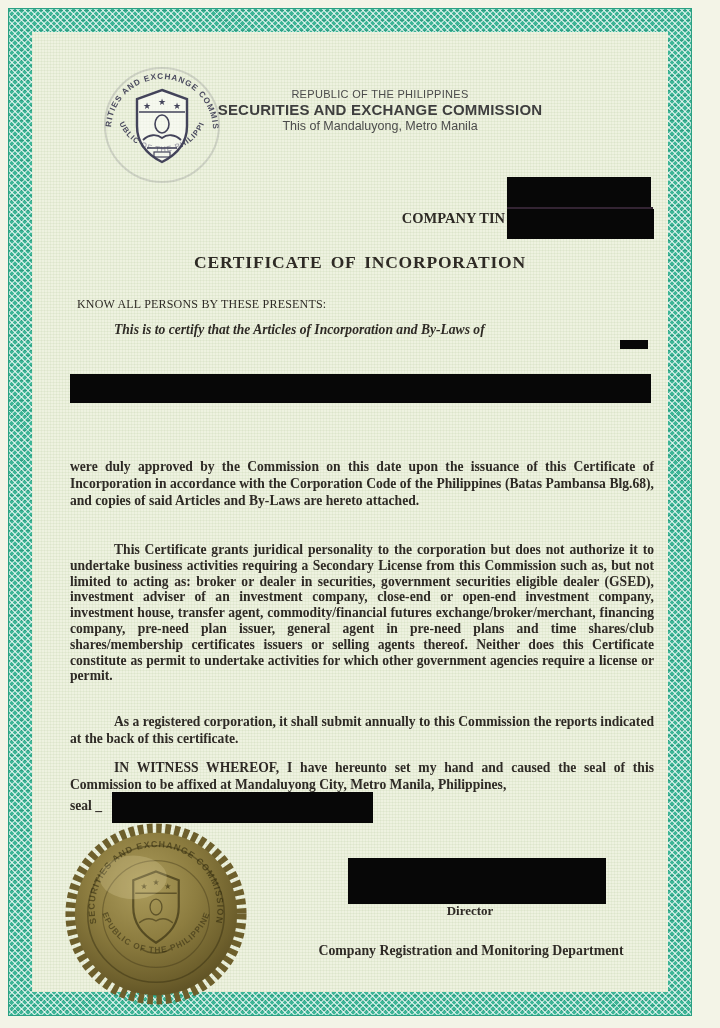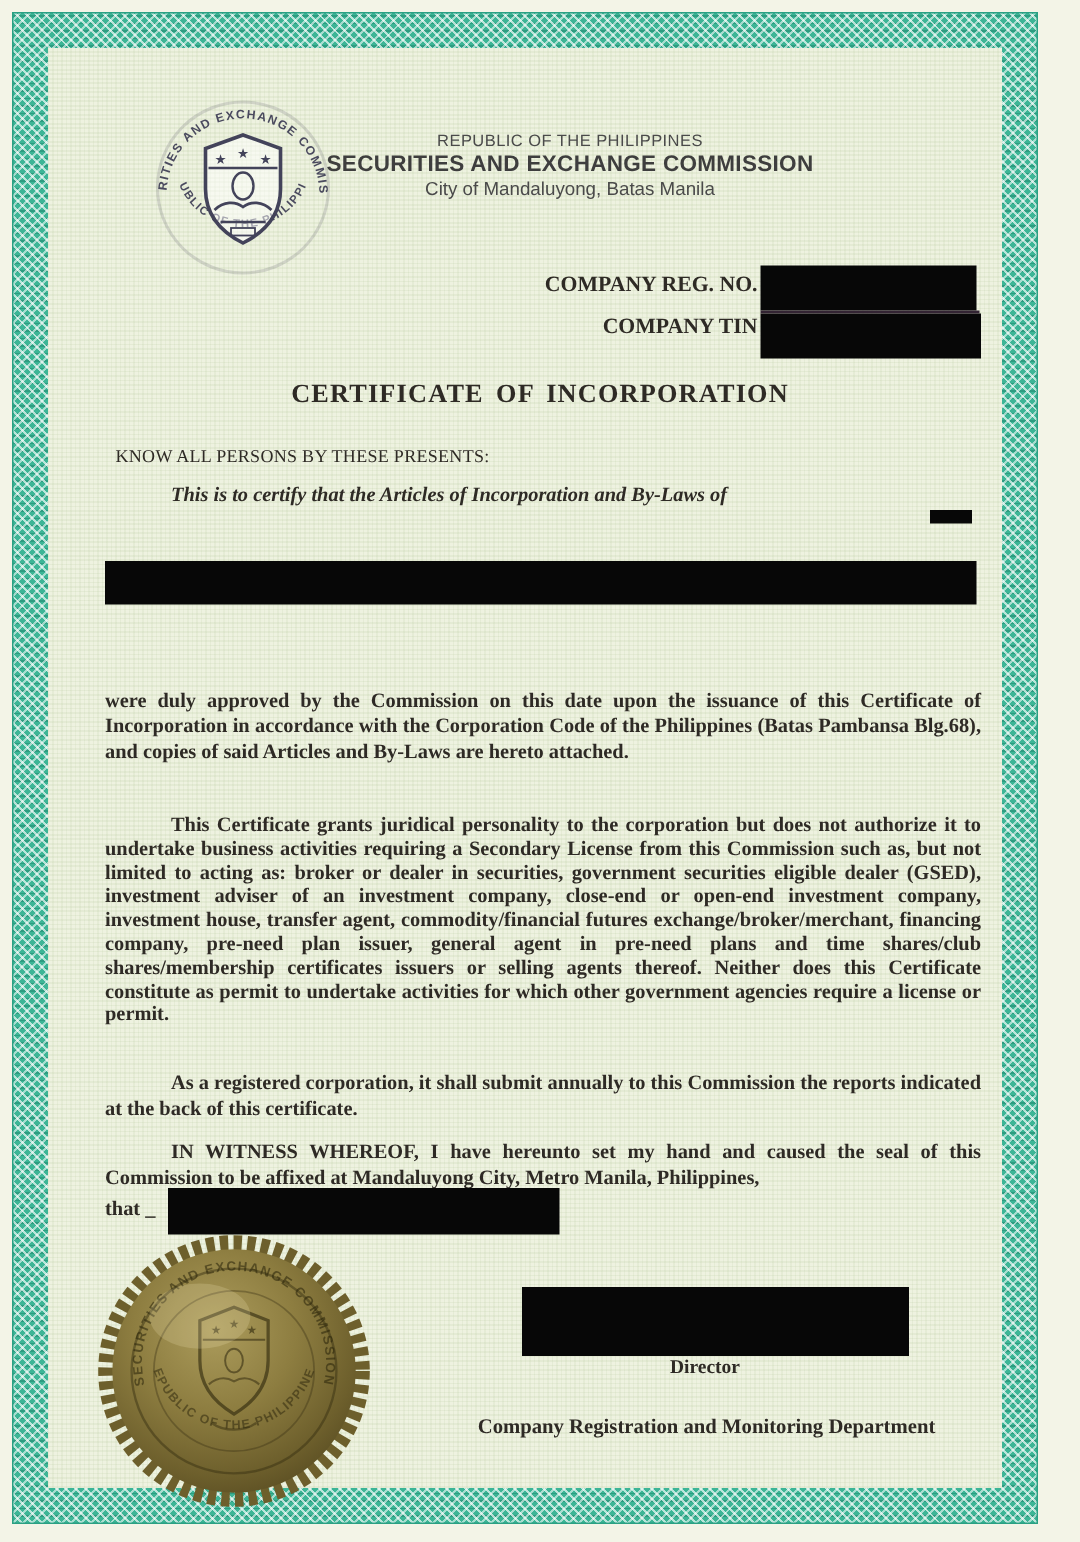--- a/index.html
+++ b/index.html
@@ -105,43 +105,42 @@
     <text x="80" y="45" font-size="9" fill="#43435a" text-anchor="middle">★</text>
     <ellipse cx="65" cy="60" rx="7" ry="9" fill="none" stroke="#43435a" stroke-width="1.6"></ellipse>
     <path d="M46 76 C52 70 60 70 65 74 C70 70 78 70 84 76" fill="none" stroke="#43435a" stroke-width="1.8"></path>
     <path d="M50 84 L80 84" stroke="#43435a" stroke-width="1.6"></path>
     <rect x="57" y="88" width="16" height="5" fill="none" stroke="#43435a" stroke-width="1.2"></rect>
   </svg>
 
   <div class="abs header-text">
     <div class="header-republic">REPUBLIC OF THE PHILIPPINES</div>
     <div class="header-commission">SECURITIES AND EXCHANGE COMMISSION</div>
-    <div class="header-addr">City of Mandaluyong, Batas Manila</div>
+    <div class="header-addr">This of Mandaluyong, Metro Manila</div>
   </div>
 
-  <div class="abs ink reg-label reg-label-1">COMPANY REG. NO.</div>
   <div class="abs ink reg-label reg-label-2">COMPANY TIN</div>
   <div class="abs redaction reg-box-1"></div>
   <div class="abs reg-box-sep"></div>
   <div class="abs redaction reg-box-2"></div>
 
   <div class="abs ink cert-title">CERTIFICATE OF INCORPORATION</div>
 
   <div class="abs ink salutation">KNOW ALL PERSONS BY THESE PRESENTS:</div>
 
   <div class="abs ink body-par certify-line indent">This is to certify that the Articles of Incorporation and By-Laws of</div>
 
   <div class="abs redaction mark-small"></div>
   <div class="abs redaction company-box"></div>
 
   <div class="abs ink body-par par-approved">were duly approved by the Commission on this date upon the issuance of this Certificate of Incorporation in accordance with the Corporation Code of the Philippines (Batas Pambansa Blg.68), and copies of said Articles and By-Laws are hereto attached.</div>
   <div class="abs ink body-par par-grants indent">This Certificate grants juridical personality to the corporation but does not authorize it to undertake business activities requiring a Secondary License from this Commission such as, but not limited to acting as: broker or dealer in securities, government securities eligible dealer (GSED), investment adviser of an investment company, close-end or open-end investment company, investment house, transfer agent, commodity/financial futures exchange/broker/merchant, financing company, pre-need plan issuer, general agent in pre-need plans and time shares/club shares/membership certificates issuers or selling agents thereof. Neither does this Certificate constitute as permit to undertake activities for which other government agencies require a license or permit.</div>
   <div class="abs ink body-par par-witness indent">IN WITNESS WHEREOF, I have hereunto set my hand and caused the seal of this Commission to be affixed at Mandaluyong City, Metro Manila, Philippines,</div>
   <div class="abs ink body-par par-annual indent">As a registered corporation, it shall submit annually to this Commission the reports indicated at the back of this certificate.</div>
-  <div class="abs ink witness-this">that _</div>
+  <div class="abs ink witness-this">seal _</div>
   <div class="abs redaction witness-box"></div>
 
   <svg class="abs seal" viewBox="0 0 190 190">
     <defs>
       <radialGradient id="gold" cx="42%" cy="33%" r="75%">
         <stop offset="0%" stop-color="#ac9c5c"></stop>
         <stop offset="45%" stop-color="#8d7d40"></stop>
         <stop offset="80%" stop-color="#6d5f2c"></stop>
         <stop offset="100%" stop-color="#574b21"></stop>
       </radialGradient>

